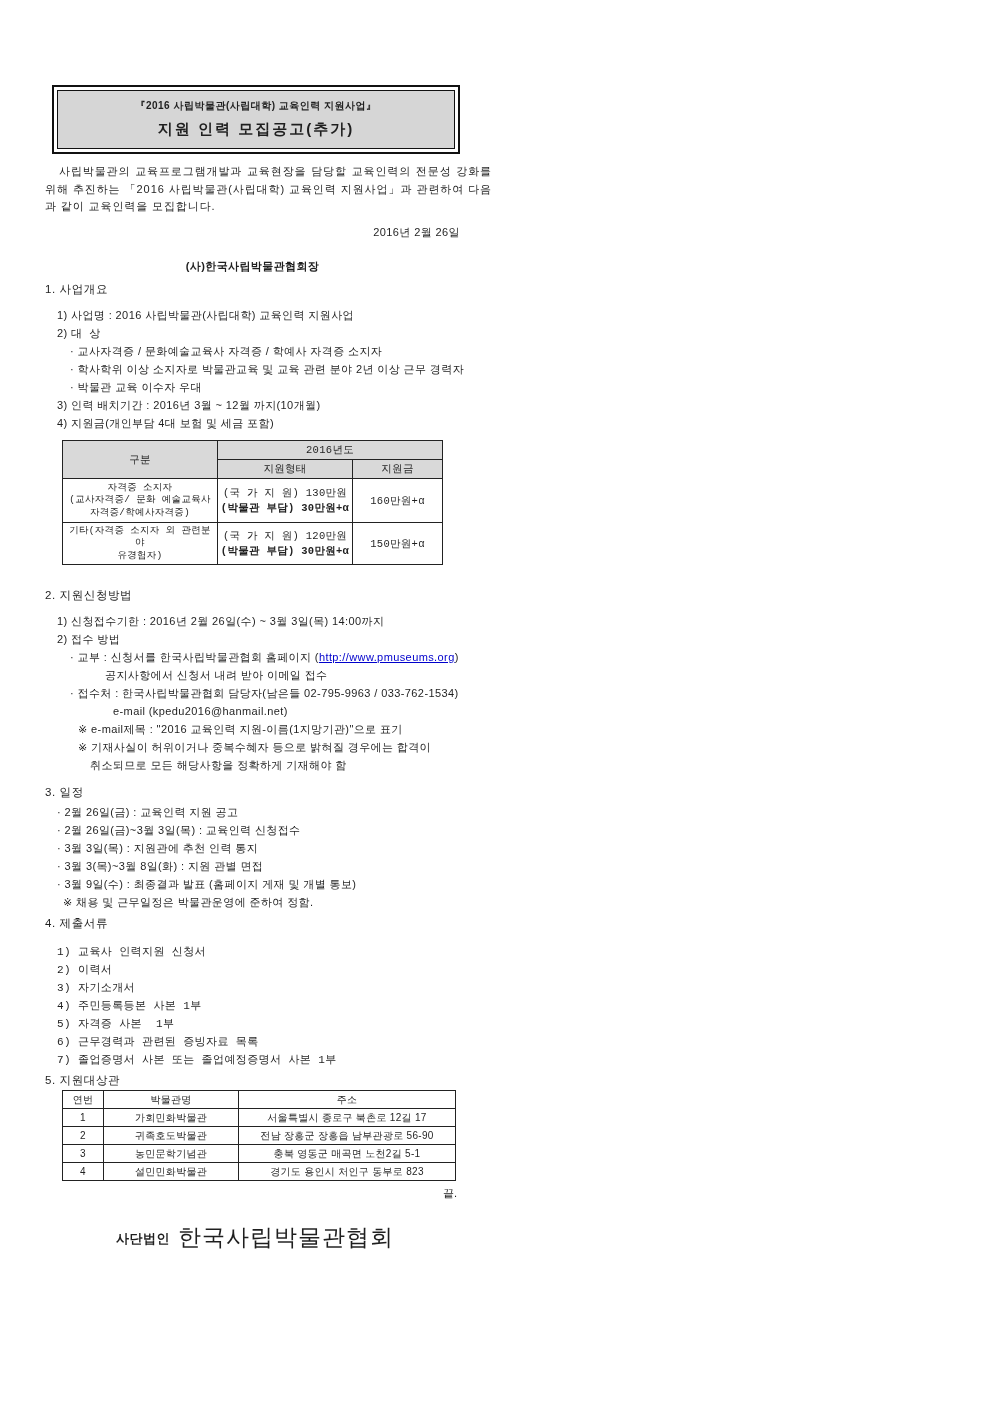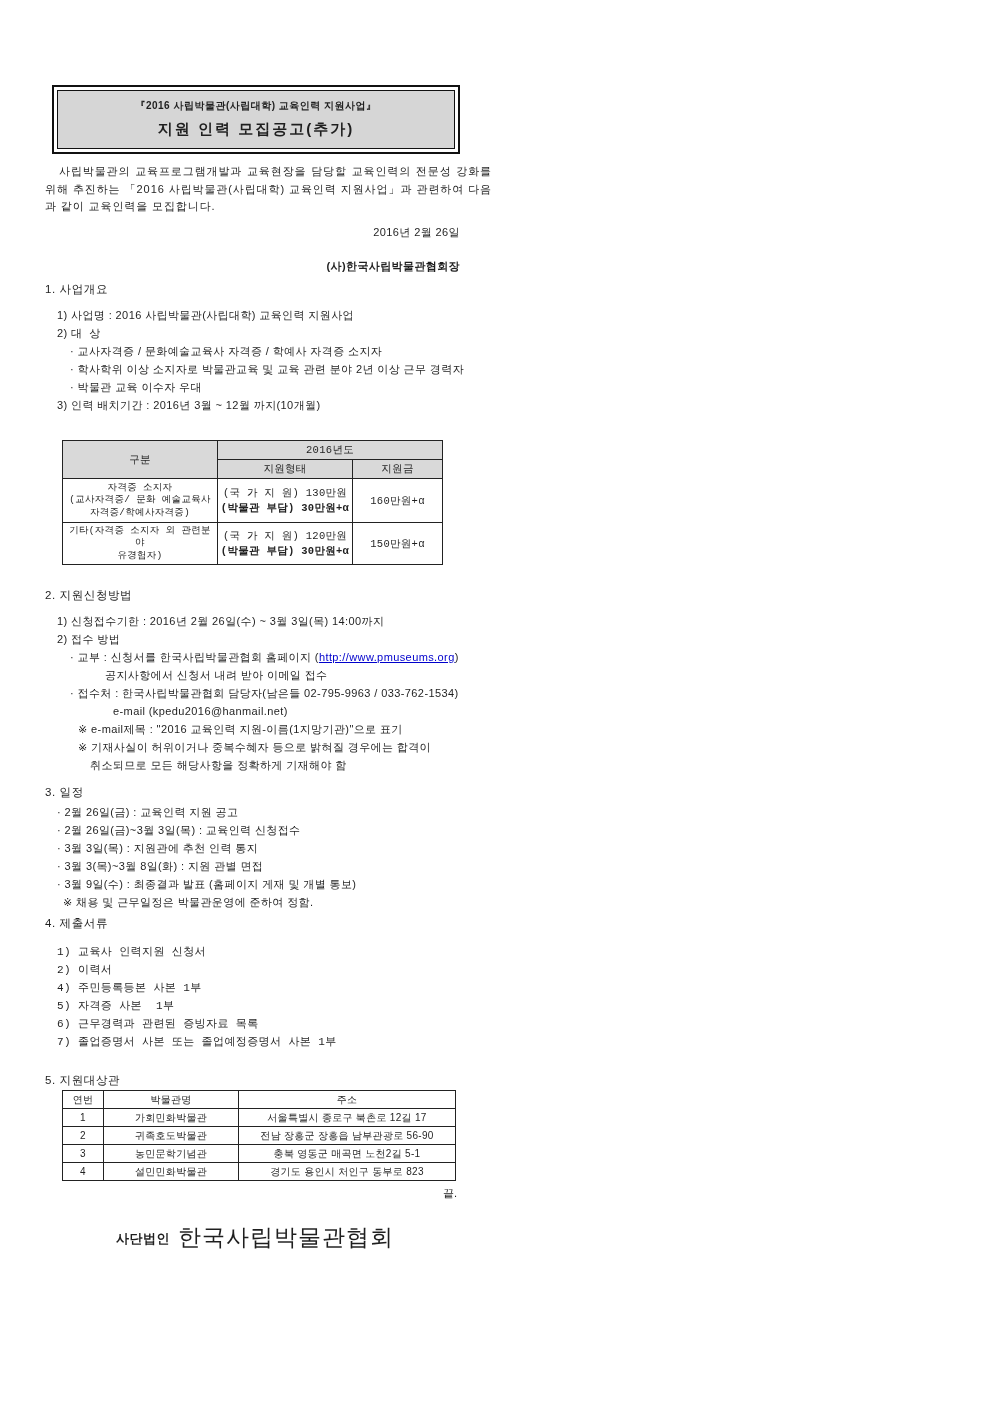--- a/index.html
+++ b/index.html
@@ -25,21 +25,21 @@
   .title-l1 { font-size:10px; font-weight:bold; letter-spacing:0.5px; margin-bottom:7px; }
   .title-l2 { font-size:15px; font-weight:bold; letter-spacing:2px; }
 
   
   .intro {
     left:45px; top:163px; width:447px;
     font-size:11px; line-height:17.5px; letter-spacing:0.9px;
     text-align:justify; text-indent:14px;
   }
   .date-line { left:45px; top:223px; width:415px; text-align:right; }
-  .sign-line { left:45px; top:257px; width:415px; text-align:right; font-weight:bold; }
+  .sign-line { left:45px; top:257px; width:415px; text-align:center; font-weight:bold; }
 
   .sec { left:45px; width:460px; }
   .sec-h { font-size:11.5px; font-weight:normal; letter-spacing:0.6px; line-height:16px; }
   .sec .body { margin-top:9px; }
   .ind1 { padding-left:12px; }
   .ind2 { padding-left:25px; }
   .ind3 { padding-left:33px; }
   .ind4 { padding-left:45px; }
   .ind5 { padding-left:60px; }
   .ind6 { padding-left:68px; }
@@ -91,20 +91,21 @@
 
   <div class="abs sec" style="top:281px;">
     <div class="sec-h">1. 사업개요</div>
     <div class="body">
       <div class="line ind1">1) 사업명 : 2016 사립박물관(사립대학) 교육인력 지원사업</div>
       <div class="line ind1">2) 대  상</div>
       <div class="line ind2">· 교사자격증 / 문화예술교육사 자격증 / 학예사 자격증 소지자</div>
       <div class="line ind2">· 학사학위 이상 소지자로 박물관교육 및 교육 관련 분야 2년 이상 근무 경력자</div>
       <div class="line ind2">· 박물관 교육 이수자 우대</div>
       <div class="line ind1">3) 인력 배치기간 : 2016년 3월 ~ 12월 까지(10개월)</div>
+      <div class="line ind1">4) 지원금(개인부담 4대 보험 및 세금 포함)</div>
     </div>
   </div>
 
   <div class="abs tbl1-wrap">
     <table class="tbl tbl1">
       <colgroup>
           <col style="width:155px">
           <col style="width:135px">
           <col style="width:90px">
         </colgroup>
@@ -169,20 +170,21 @@
       <div class="line sec3-ind1">· 3월 9일(수) : 최종결과 발표 (홈페이지 게재 및 개별 통보)</div>
       <div class="line sec3-ind2">※ 채용 및 근무일정은 박물관운영에 준하여 정함.</div>
     </div>
   </div>
 
   <div class="abs sec" style="top:915px;">
     <div class="sec-h">4. 제출서류</div>
     <div class="body" style="margin-top:12px;font-family:Liberation Mono, monospace;">
       <div class="line ind1">1) 교육사 인력지원 신청서</div>
       <div class="line ind1">2) 이력서</div>
+      <div class="line ind1">3) 자기소개서</div>
       <div class="line ind1">4) 주민등록등본 사본 1부</div>
       <div class="line ind1">5) 자격증 사본  1부</div>
       <div class="line ind1">6) 근무경력과 관련된 증빙자료 목록</div>
       <div class="line ind1">7) 졸업증명서 사본 또는 졸업예정증명서 사본 1부</div>
     </div>
   </div>
 
   <div class="abs sec" style="top:1072px;">
     <div class="sec-h">5. 지원대상관</div>
   </div>

